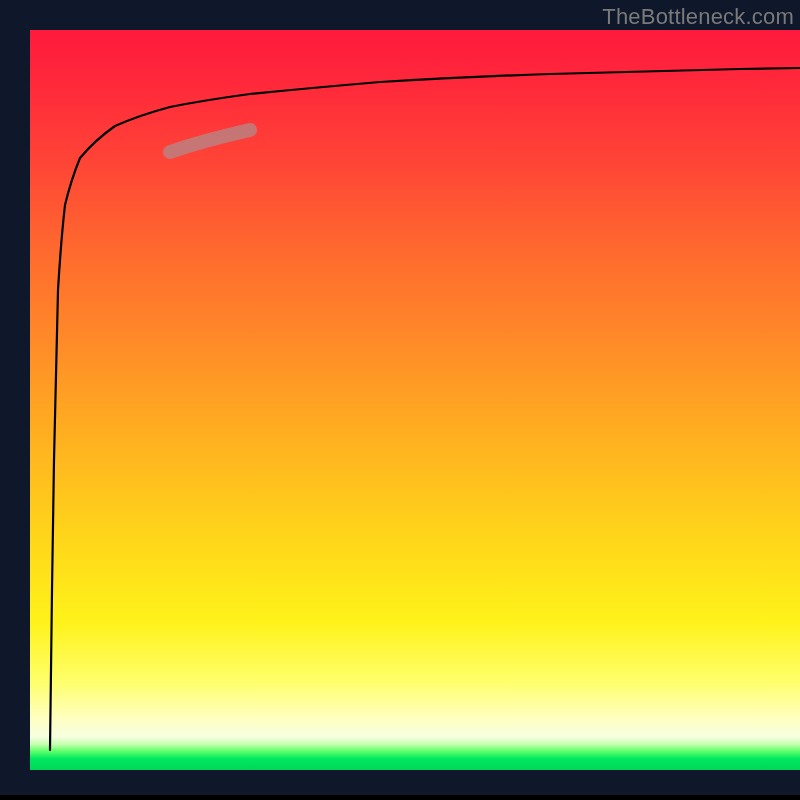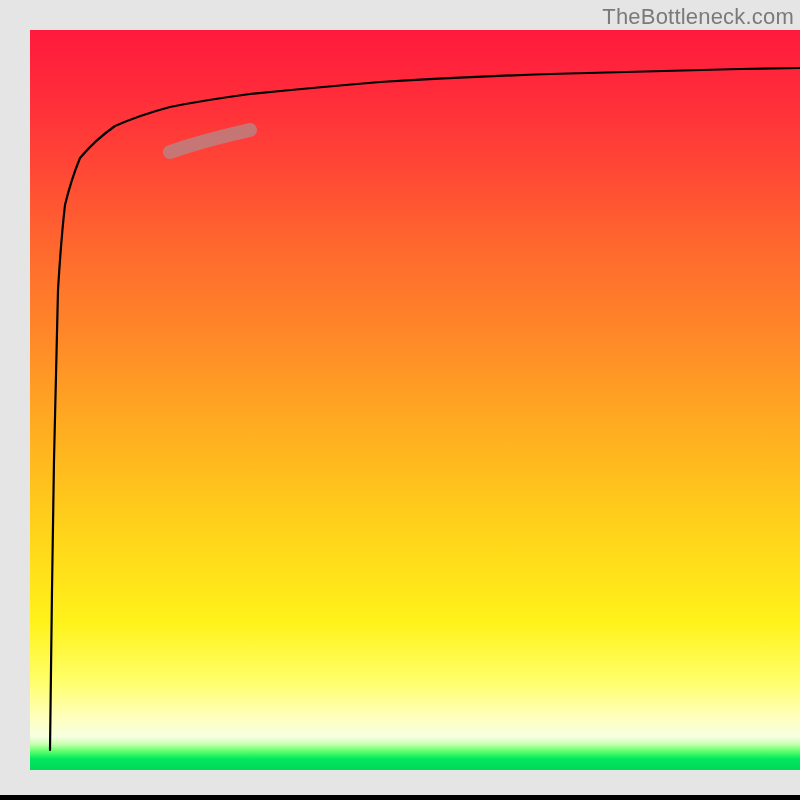--- a/index.html
+++ b/index.html
@@ -8,21 +8,21 @@
     width: 800px;
     height: 800px;
     background: #000;
     overflow: hidden;
     font-family: Arial, Helvetica, sans-serif;
   }
   .frame {
     position: relative;
     width: 800px;
     height: 795px;
-    background: #e5e5e5;
+    background: #0f172a;
   }
   .plot-area {
     position: absolute;
     left: 30px;
     top: 30px;
     width: 770px;
     height: 740px;
     
     background: linear-gradient(
       to bottom,

